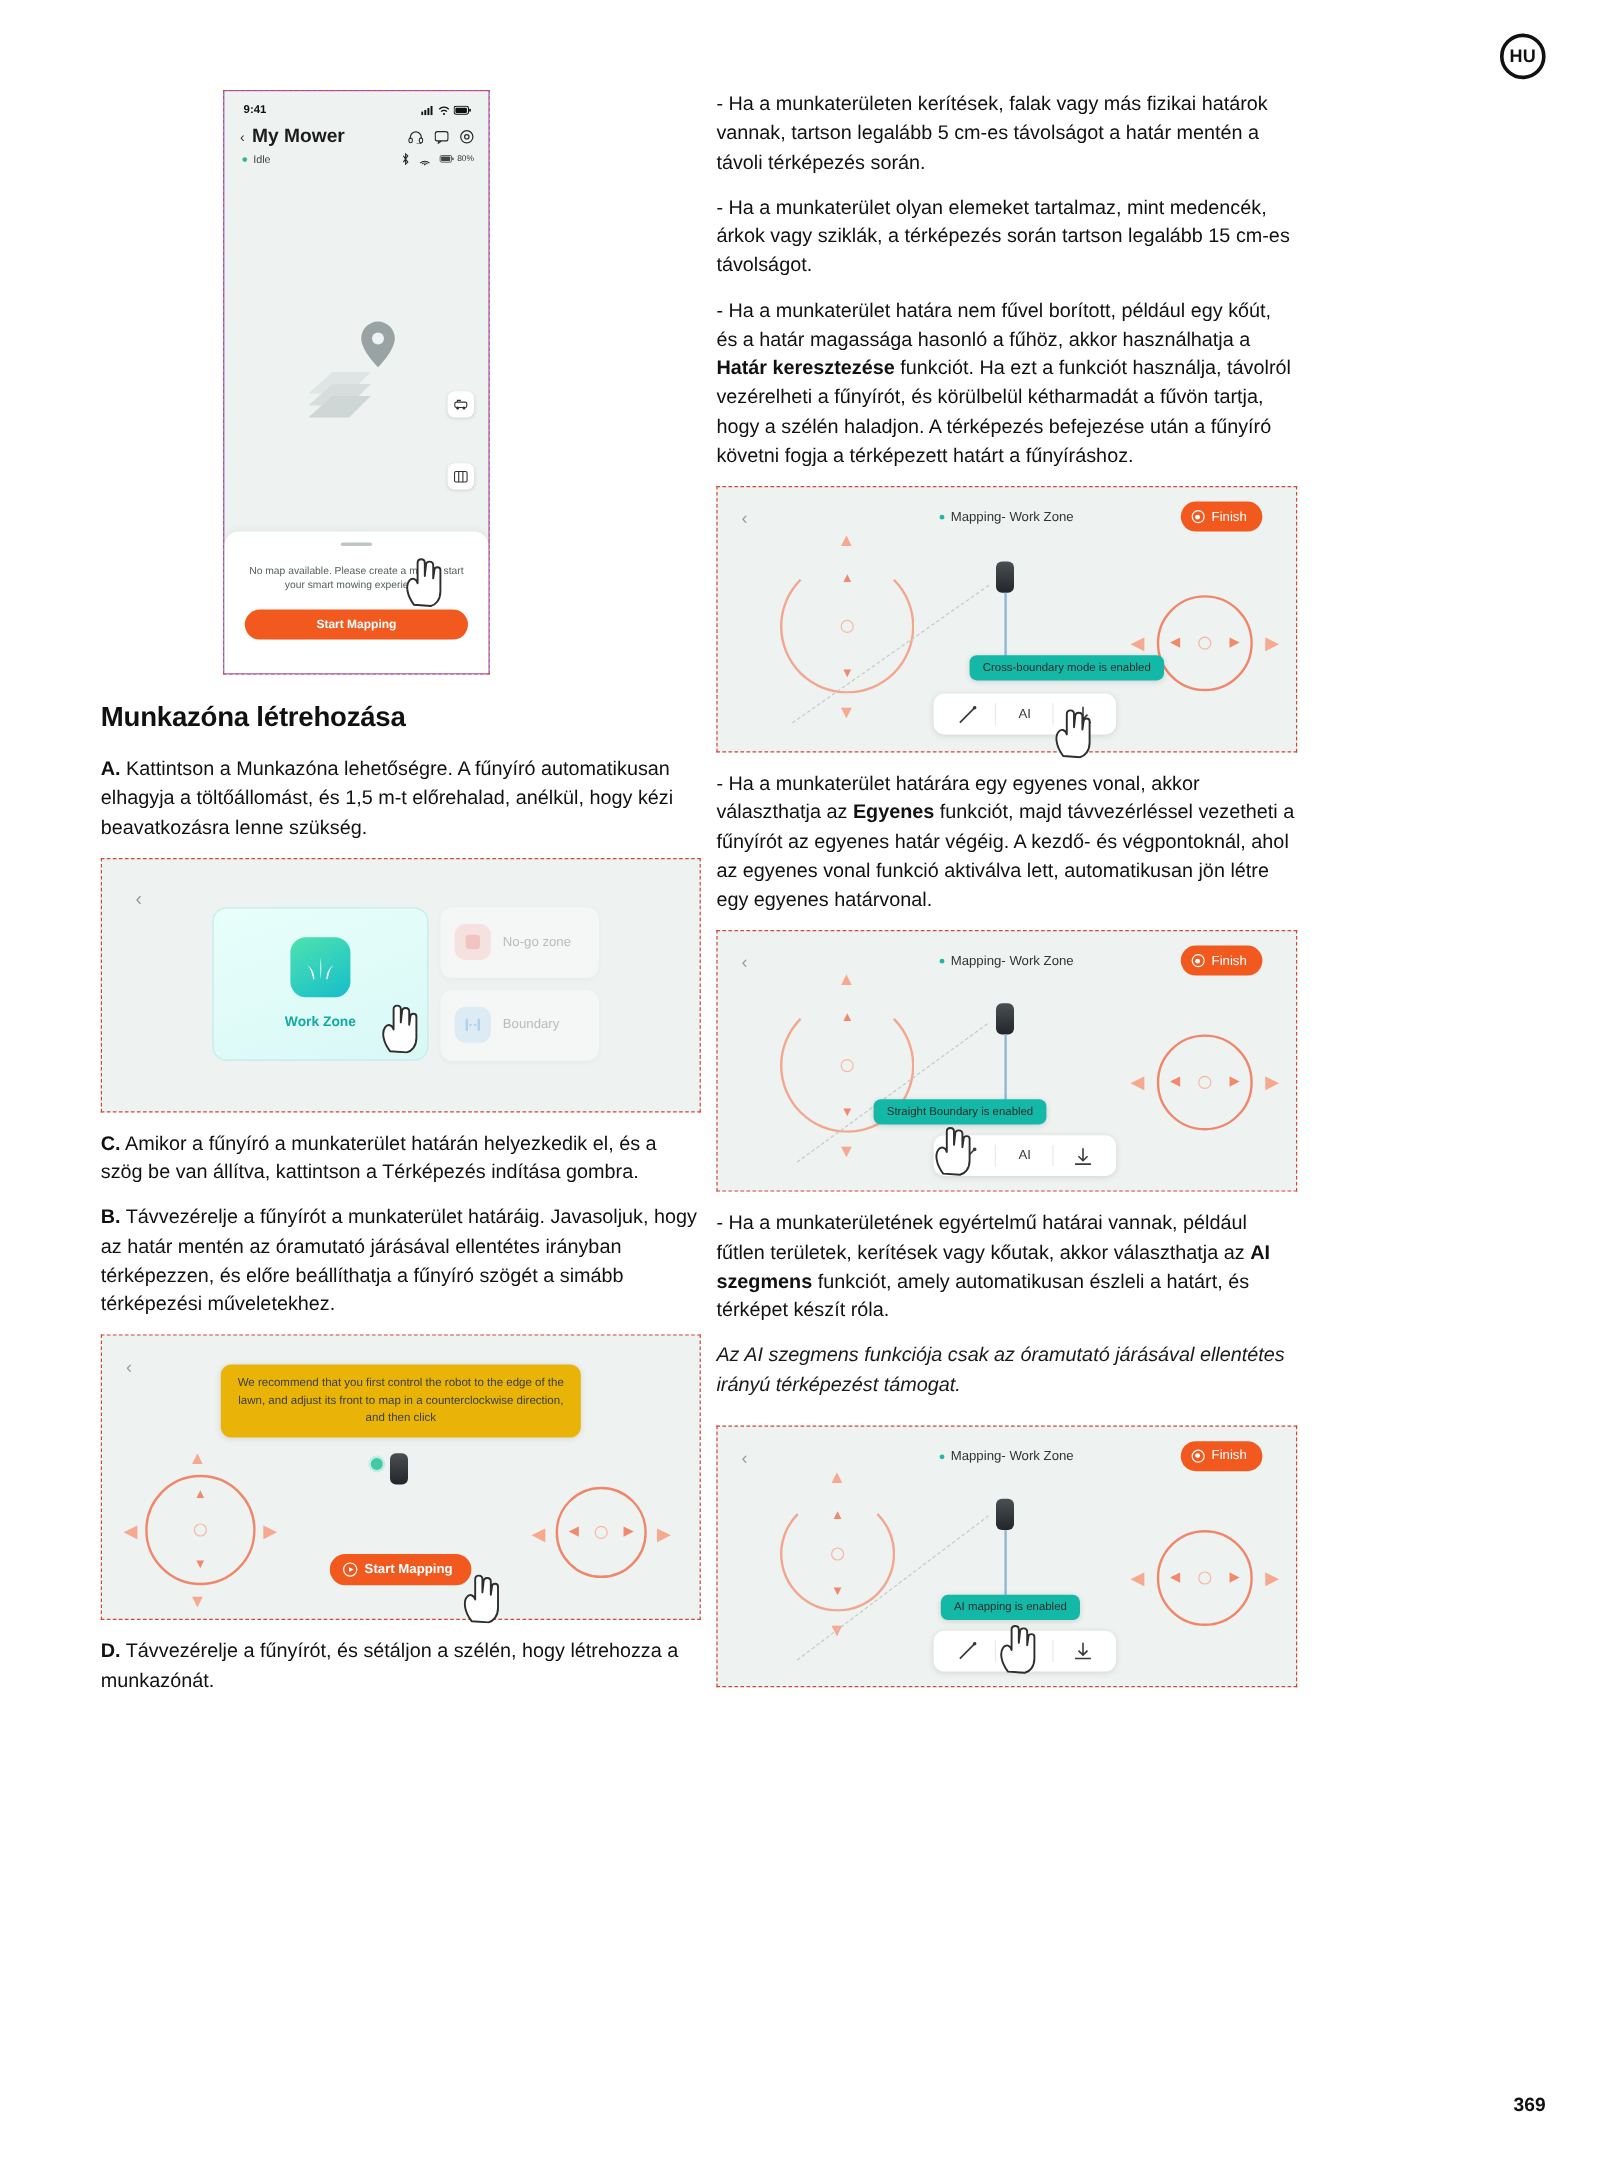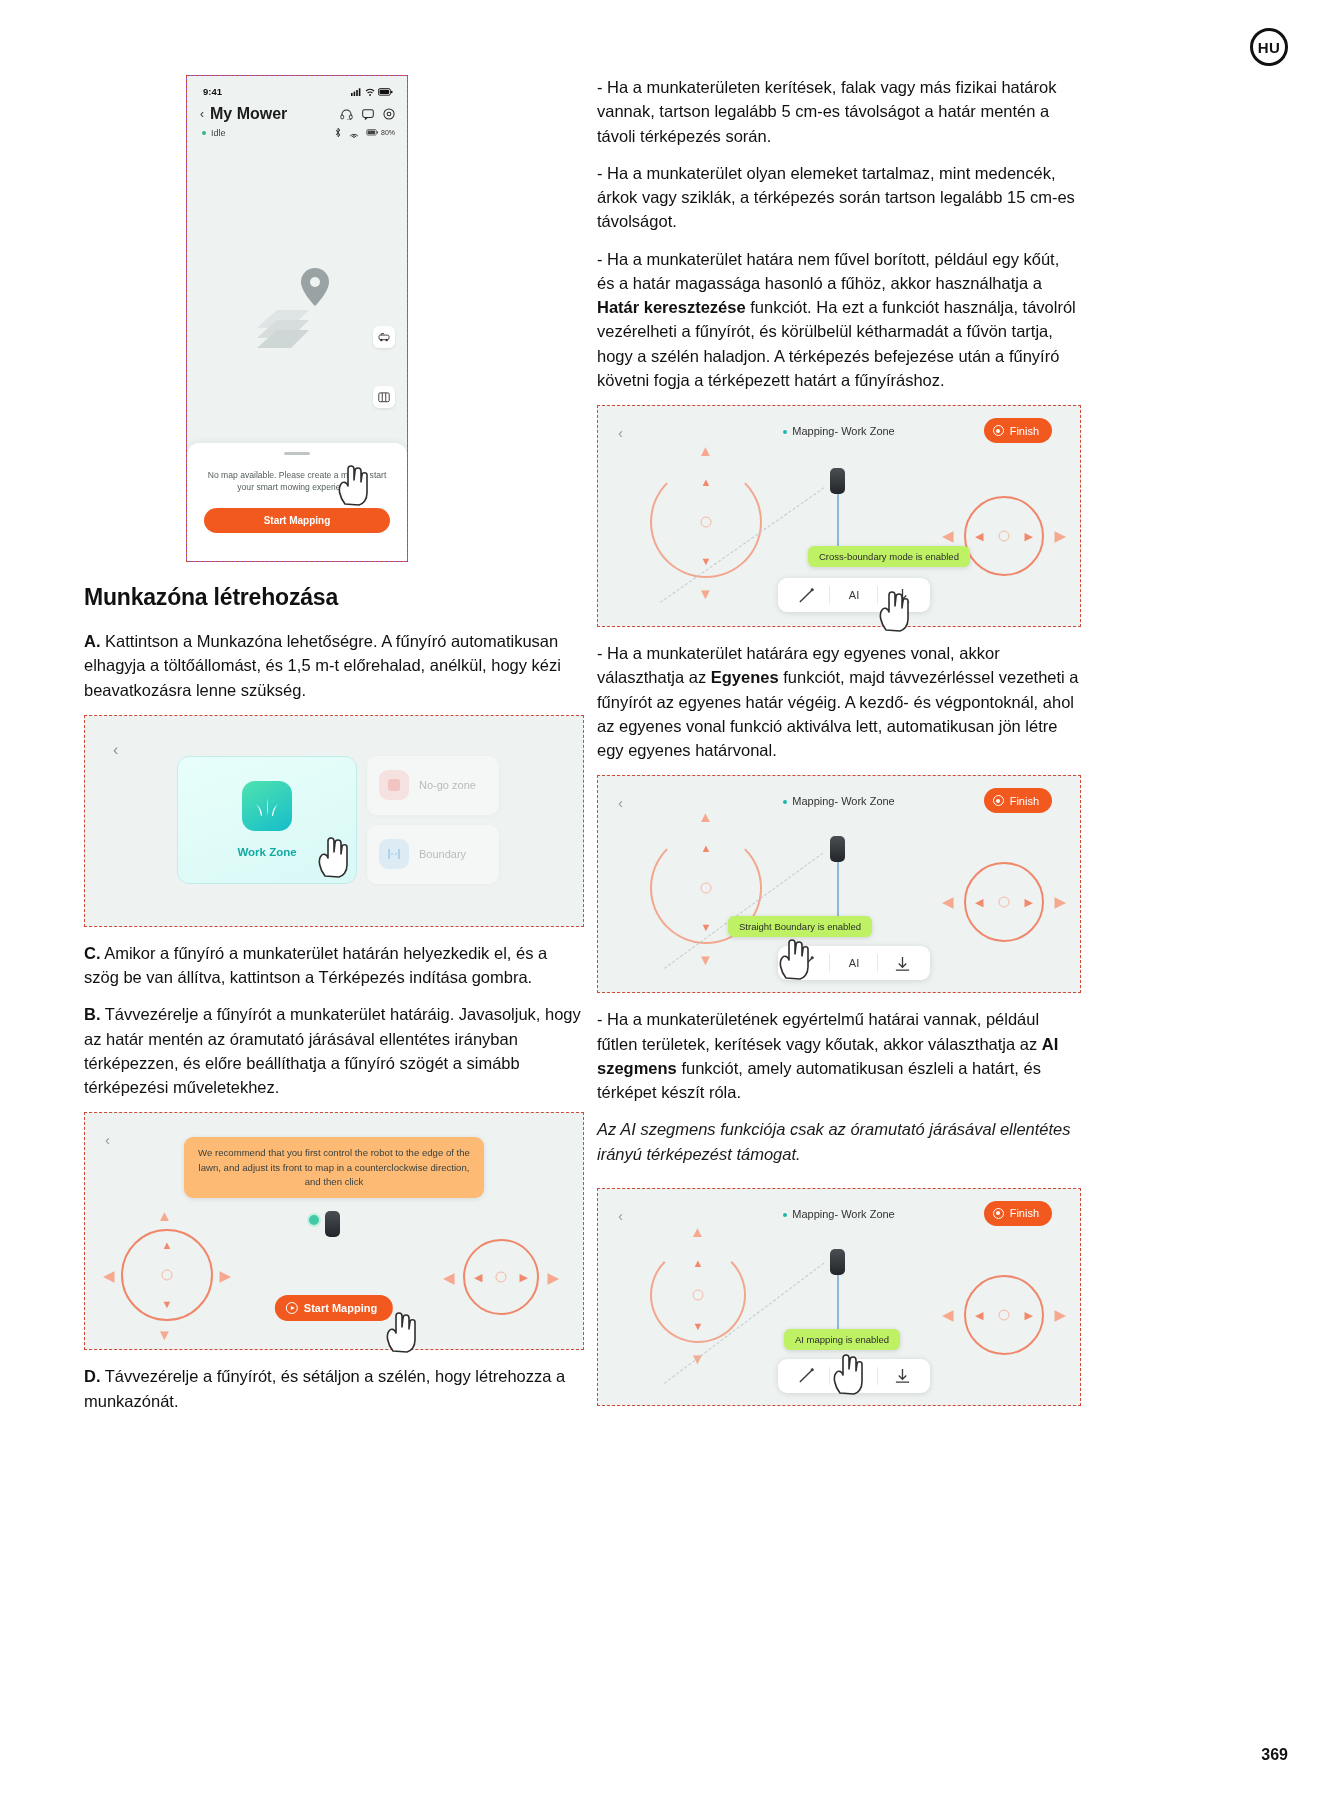--- a/index.html
+++ b/index.html
@@ -159,40 +159,40 @@
   .arw-out { position: absolute; color: #f6a98f; font-size: 15px; }
 
   .mower {
     position: absolute; width: 15px; height: 26px; border-radius: 5px;
     background: linear-gradient(180deg,#4a4f53 0%, #22262a 100%);
   }
   .mower-line { position: absolute; width: 1.6px; background: #8fb8d8; }
   .dash-diag { position: absolute; border-top: 1.6px dashed #c2cbc9; transform-origin: 0 0; }
 
   .tooltip {
-    position: absolute; background: #bef264; border-radius: 6px;
+    position: absolute; background: #14b8a6; border-radius: 6px;
     padding: 5px 11px; font-size: 9.5px; color: #2b2b2b;
     box-shadow: 0 1px 5px rgba(0,0,0,.14); white-space: nowrap;
   }
   .mode-bar {
     position: absolute; background: #fff; border-radius: 9px;
     height: 34px; display: flex; align-items: center;
     box-shadow: 0 1px 6px rgba(0,0,0,.12); padding: 0 4px;
   }
   .mode-cell {
     width: 48px; height: 100%; display: flex; align-items: center; justify-content: center;
     font-size: 11px; color: #3a3a3a; position: relative;
   }
   .mode-cell.sep::after {
     content: ""; position: absolute; right: 0; top: 8px; bottom: 8px; width: 1px; background: #e7eaea;
   }
 
   .instr-box {
     position: absolute; left: 50%; transform: translateX(-50%); top: 24px;
-    width: 300px; background: #fdba74; border-radius: 9px;
+    width: 300px; background: #eab308; border-radius: 9px;
     padding: 9px 12px; font-size: 9.6px; line-height: 1.5;
     color: #3a4240; text-align: center; box-shadow: 0 1px 5px rgba(0,0,0,.10);
   }
   .start-map-btn {
     position: absolute; left: 50%; transform: translateX(-50%); bottom: 28px;
     background: #f1591f; color: #fff; border-radius: 14px;
     height: 26px; padding: 0 16px 0 11px; font-size: 11px; font-weight: 600;
     display: flex; align-items: center; gap: 6px;
   }
   .dock {

